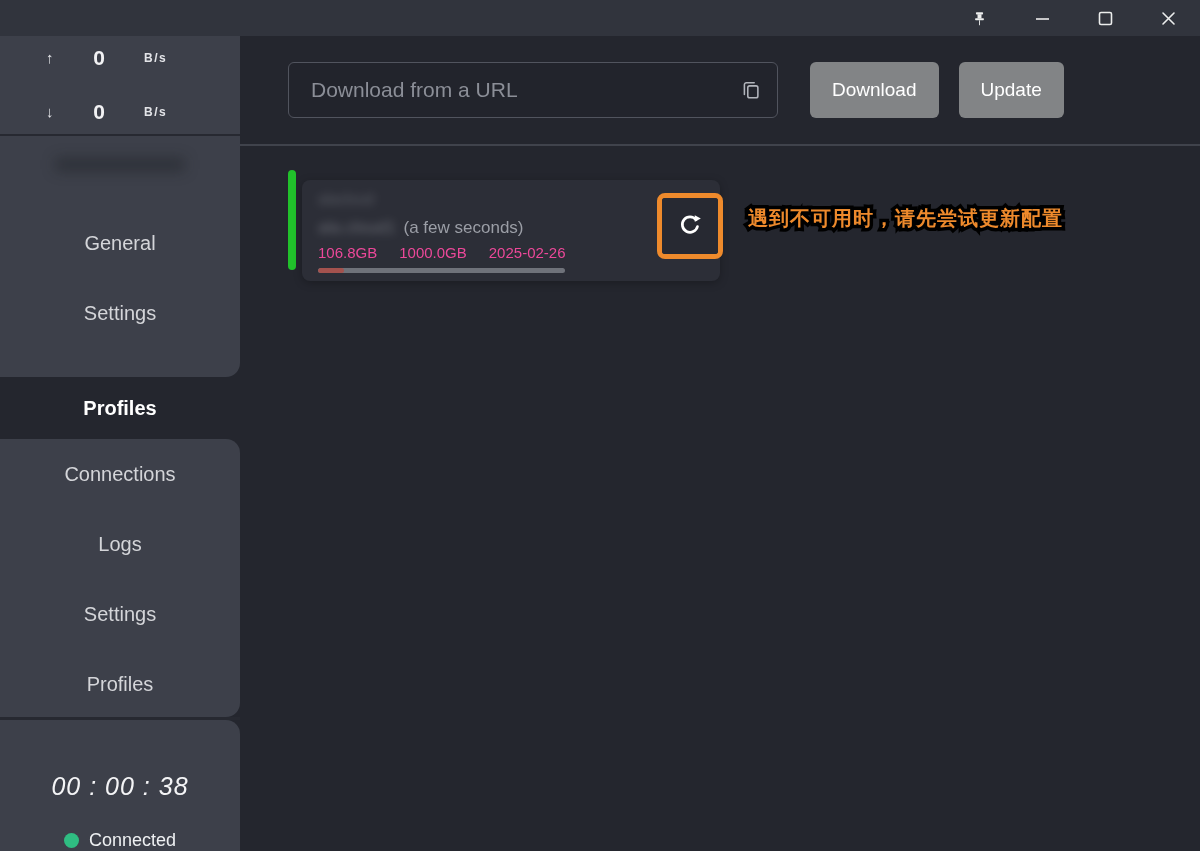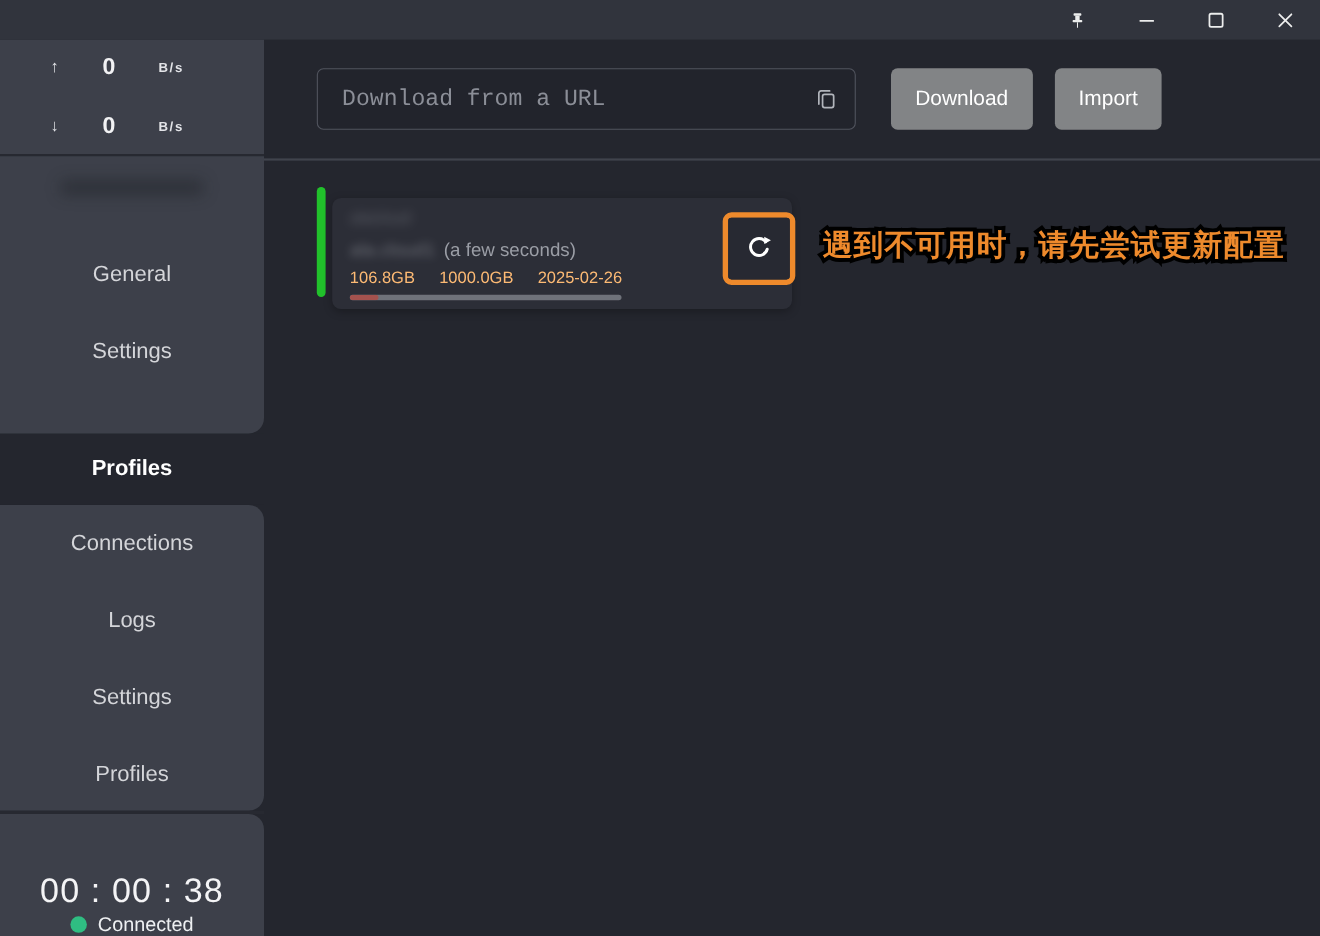--- a/index.html
+++ b/index.html
@@ -40,53 +40,53 @@
   .stat-unit{width:56px;font-size:12px;font-weight:bold;letter-spacing:1.5px;color:#e3e4e8;margin-left:20px;}
 
   
   .nav-a{height:256px;border-radius:0 0 14px 0;position:relative;padding-top:73px;}
   .masked-logo{position:absolute;left:50%;top:22px;transform:translateX(-50%);width:130px;height:13px;background:rgba(15,16,20,.35);filter:blur(7px);border-radius:4px;}
   .nav-item{height:70px;display:flex;align-items:center;justify-content:center;font-size:20px;color:var(--navtext);cursor:pointer;}
   .nav-active-row{height:67px;background:var(--mainbg);display:flex;align-items:center;justify-content:center;font-size:20px;font-weight:bold;color:#ffffff;cursor:pointer;}
   .nav-b{height:278px;border-radius:0 14px 14px 0;}
   .sidebar-gap{height:3px;background:var(--seam);}
   .bottom-block{flex:1;border-radius:0 14px 0 0;display:flex;flex-direction:column;align-items:center;padding-top:52px;}
-  .timer{font-size:31px;color:#f4f4f6;letter-spacing:1px;}
-  .status-row{margin-top:2px;display:flex;align-items:center;gap:10px;}
+  .timer{font-size:25px;color:#f4f4f6;letter-spacing:1px;font-style:italic;}
+  .status-row{margin-top:29px;display:flex;align-items:center;gap:10px;}
   .status-dot{width:15px;height:15px;border-radius:50%;background:var(--status-green);}
   .status-label{font-size:18px;color:#eef0f2;}
 
   
   .main{flex:1;display:flex;flex-direction:column;min-width:0;}
   .header{height:108px;display:flex;align-items:center;padding-left:48px;flex:0 0 108px;}
   .url-box{position:relative;width:490px;height:56px;margin-right:12px;}
-  .url-input{width:100%;height:100%;background:#22242c;border:1px solid #51545e;border-radius:6px;color:#d6d7db;font-size:21px;padding:0 52px 0 22px;outline:none;font-family:Liberation Mono, monospace;}
+  .url-input{width:100%;height:100%;background:#22242c;border:1px solid #51545e;border-radius:6px;color:#d6d7db;font-size:21px;padding:0 52px 0 22px;outline:none;font-family:Liberation Sans, sans-serif;}
   .url-input::placeholder{color:#8b8e97;}
   .copy-icon{position:absolute;right:16px;top:50%;transform:translateY(-50%);cursor:pointer;display:flex;}
   .btn{height:56px;background:var(--btn);border:none;border-radius:6px;color:#ffffff;font-size:19px;padding:0 22px;margin-left:20px;cursor:pointer;font-family:inherit;}
   .annot-box{border:5px solid var(--orange);border-radius:9px;margin-left:15px;display:inline-flex;}
   .annot-box .btn{margin-left:0;border-radius:4px;}
 
   .content{flex:1;border-top:2px solid var(--divider);position:relative;}
 
   
   .active-bar{position:absolute;left:48px;top:24px;width:8px;height:100px;border-radius:4px;background:var(--active-green);}
   .profile-card{position:absolute;left:62px;top:34px;width:418px;height:101px;background:var(--card);border-radius:8px;padding:10px 16px;box-shadow:0 2px 8px rgba(0,0,0,.25);cursor:pointer;}
   .blur-strong{display:inline-block;font-size:15px;color:#b9bcc4;filter:blur(5px);opacity:.35;}
   .profile-meta{margin-top:10px;font-size:17px;color:#9b9ea6;white-space:nowrap;}
   .blur-mid{display:inline-block;filter:blur(4px);opacity:.55;margin-right:8px;}
-  .profile-data{margin-top:6px;font-size:15px;color:#fdba74;}
+  .profile-data{margin-top:6px;font-size:15px;color:#ec4899;}
   .profile-data span{margin-right:22px;}
   .progress{margin-top:7px;width:247px;height:5px;border-radius:3px;background:#6f727a;overflow:hidden;}
   .progress-fill{height:100%;background:var(--progress-red);border-radius:3px;}
   .refresh-annot{position:absolute;right:-3px;top:13px;border:5px solid var(--orange);border-radius:8px;display:flex;}
   .refresh-btn{width:56px;height:56px;background:#272932;border:none;border-radius:3px;display:flex;align-items:center;justify-content:center;cursor:pointer;}
 
   
-  .cn-annot{position:absolute;left:508px;top:59px;font-size:27px;font-weight:800;color:var(--orange);white-space:nowrap;letter-spacing:1px;}
+  .cn-annot{position:absolute;left:508px;top:59px;font-size:20px;font-weight:800;color:var(--orange);white-space:nowrap;letter-spacing:1px;}
   .cn-annot::before{content:attr(data-text);position:absolute;left:0;top:0;z-index:-1;-webkit-text-stroke:7px #000;}
 </style>
 </head>
 <body>
 
 <div class="app">
 
   <div class="titlebar">
     <button class="win-btn">
       <svg width="17" height="17" viewBox="0 0 24 24">
@@ -162,21 +162,21 @@
         <div class="url-box">
           <input class="url-input" type="text" value="" placeholder="Download from a URL" style="">
           <span class="copy-icon">
             <svg width="22" height="22" viewBox="0 0 24 24">
               <rect x="8.5" y="7.5" width="11" height="13" rx="2" fill="none" stroke="#b2b5bc" stroke-width="1.7"></rect>
               <path d="M15.5 4 H7 a2.2 2.2 0 0 0 -2.2 2.2 V17" fill="none" stroke="#b2b5bc" stroke-width="1.7" stroke-linecap="round"></path>
             </svg>
           </span>
         </div>
         <button class="btn">Download</button>
-        <button class="btn">Import</button>
+        <button class="btn">Update</button>
       </div>
 
       <div class="content">
         <div class="active-bar"></div>
 
         <div class="profile-card">
           <div>
             <span class="blur-strong">alacloud</span>
           </div>
           <div class="profile-meta">

